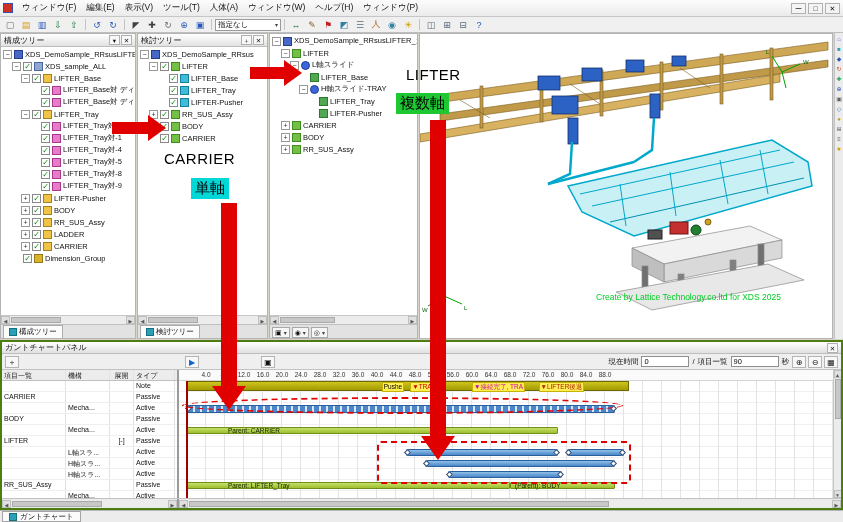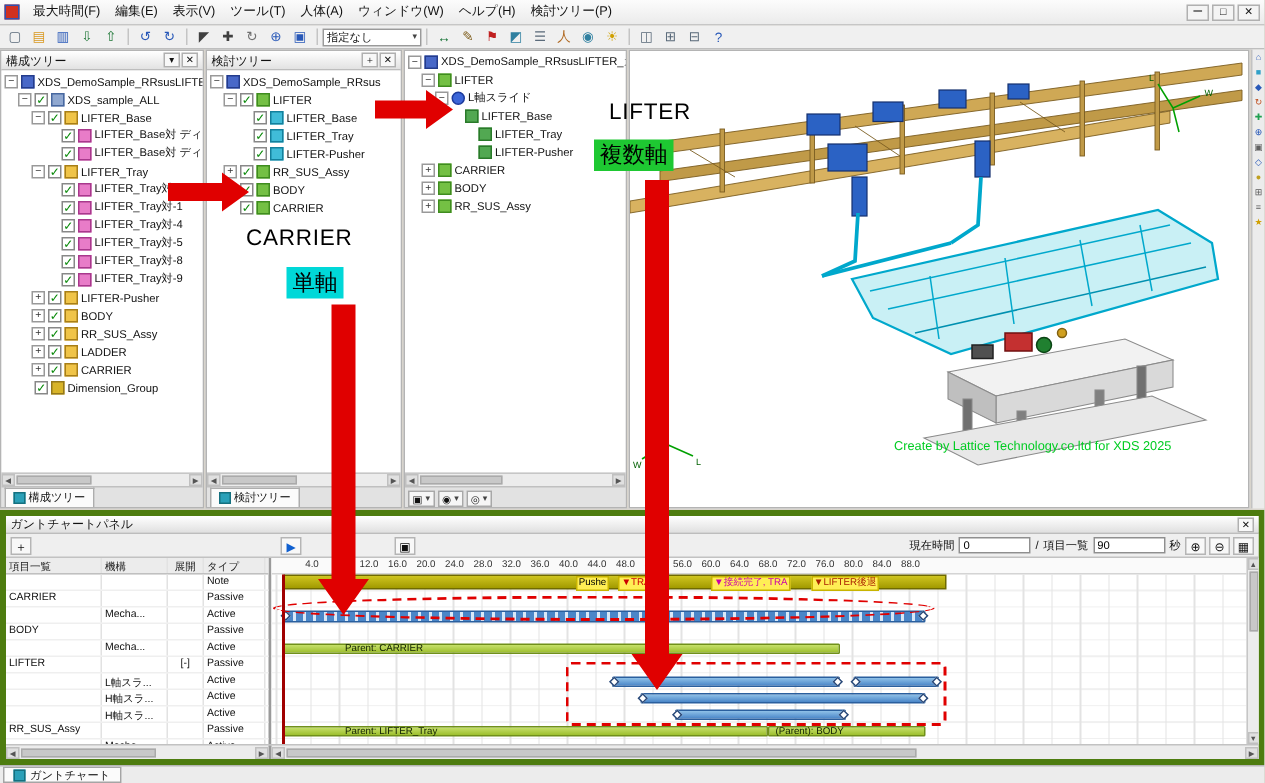--- a/index.html
+++ b/index.html
@@ -72,21 +72,21 @@
   
   .viewport { position:absolute; left:419px; top:33px; width:414px; height:306px;
     background:#ffffff; border:1px solid #b4b4b4; overflow:hidden; }
   .right-strip { position:absolute; left:834px; top:33px; width:9px; height:306px; background:#ececec;
     border-left:1px solid #c2c2c2; display:flex; flex-direction:column; align-items:center;
     padding-top:3px; gap:4px; }
   .rs-ico { font-size:6px; line-height:6px; }
 
   
   .gantt { position:absolute; left:0; top:340px; width:843px; height:170px; background:#f0f0f0;
-    border:4px solid #4d7c0f; display:flex; flex-direction:column; }
+    border:2px solid #4d7c0f; display:flex; flex-direction:column; }
   .gantt-header { height:12px; flex:none; background:linear-gradient(#ffffff,#e0e0e0);
     border-bottom:1px solid #bdbdbd; display:flex; align-items:center; padding:0 3px; font-size:8px; }
   .gantt-toolbar { height:16px; flex:none; display:flex; align-items:center; gap:3px;
     padding:0 3px; background:#efefef; border-bottom:1px solid #c2c2c2; font-size:7.5px; }
   .g-btn { width:14px; height:12px; border:1px solid #b5b5b5; background:#f8f8f8; text-align:center;
     line-height:11px; font-size:8px; flex:none; }
   .play { color:#1060d0; }
   .time-input { width:48px; height:11px; border:1px solid #8f8f8f; background:#fff;
     font-size:7.5px; padding:0 2px; font-family:inherit; }
   .gantt-body { flex:1; display:flex; background:#fff; overflow:hidden; }
@@ -139,28 +139,28 @@
   .ann-badge { position:absolute; z-index:61; font-size:15px; padding:1px 4px; color:#000; pointer-events:none; }
   .dash-ellipse { position:absolute; z-index:55; border:2px dashed #e00000; border-radius:50%; pointer-events:none; }
   .dash-rect { position:absolute; z-index:55; border:2px dashed #e00000; border-radius:4px; pointer-events:none; }
 </style>
 </head>
 <body>
 
 <div class="menubar">
   <div class="appicon"></div>
   <div class="menu-items" id="menu-items">
-      <div class="menu-item">最大時間(F)</div>
+      <div class="menu-item">ウィンドウ(F)</div>
       <div class="menu-item">編集(E)</div>
       <div class="menu-item">表示(V)</div>
       <div class="menu-item">ツール(T)</div>
       <div class="menu-item">人体(A)</div>
       <div class="menu-item">ウィンドウ(W)</div>
       <div class="menu-item">ヘルプ(H)</div>
-      <div class="menu-item">検討ツリー(P)</div>
+      <div class="menu-item">ウィンドウ(P)</div>
     </div>
   <div class="win-btns" id="win-btns">
       <div class="win-btn">ー</div>
       <div class="win-btn">□</div>
       <div class="win-btn">✕</div>
     </div>
 </div>
 
 <div class="toolbar" id="toolbar">
     <div class="tb-btn" style="color: rgb(90, 106, 122);">▢</div>
@@ -414,20 +414,25 @@
       </div>
       <div class="tree-row" style="padding-left: 20px;">
         <span class="expander">−</span>
         <span class="ti axis"></span>
         <span class="tree-label">L軸スライド</span>
       </div>
       <div class="tree-row" style="padding-left: 29px;">
         <span class="exp-space"></span>
         <span class="ti green"></span>
         <span class="tree-label">LIFTER_Base</span>
+      </div>
+      <div class="tree-row" style="padding-left: 29px;">
+        <span class="expander">−</span>
+        <span class="ti axis"></span>
+        <span class="tree-label">H軸スライド-TRAY</span>
       </div>
       <div class="tree-row" style="padding-left: 38px;">
         <span class="exp-space"></span>
         <span class="ti green"></span>
         <span class="tree-label">LIFTER_Tray</span>
       </div>
       <div class="tree-row" style="padding-left: 38px;">
         <span class="exp-space"></span>
         <span class="ti green"></span>
         <span class="tree-label">LIFTER-Pusher</span>

